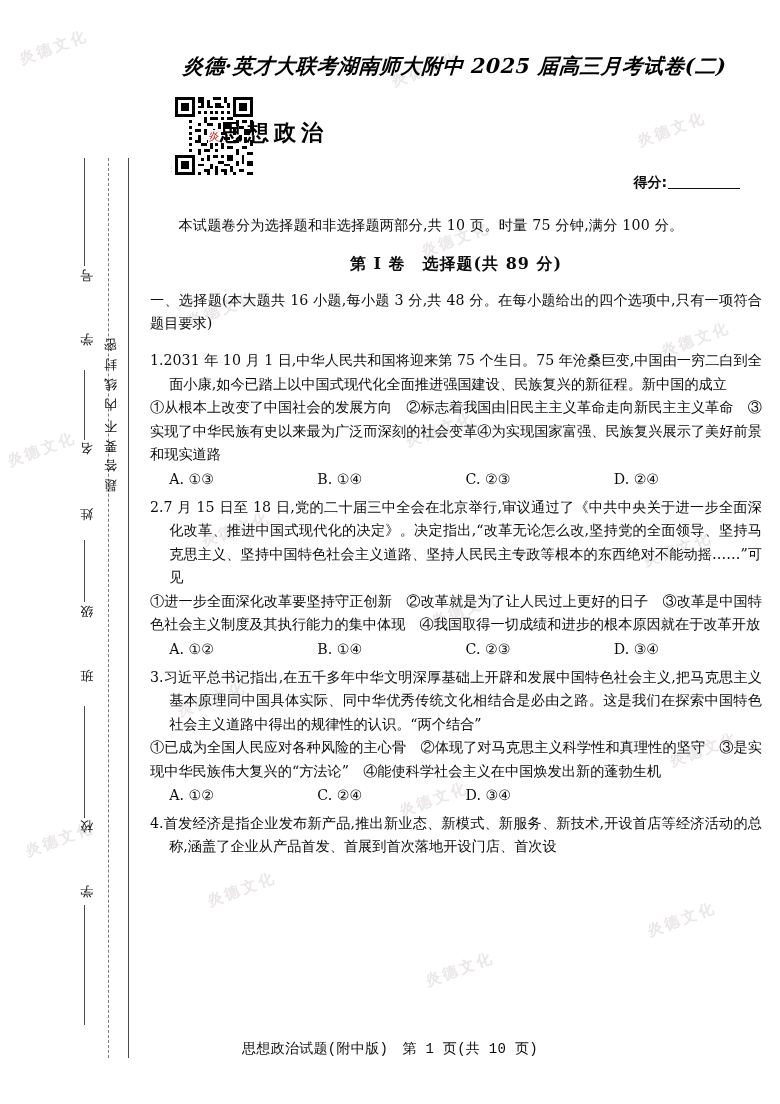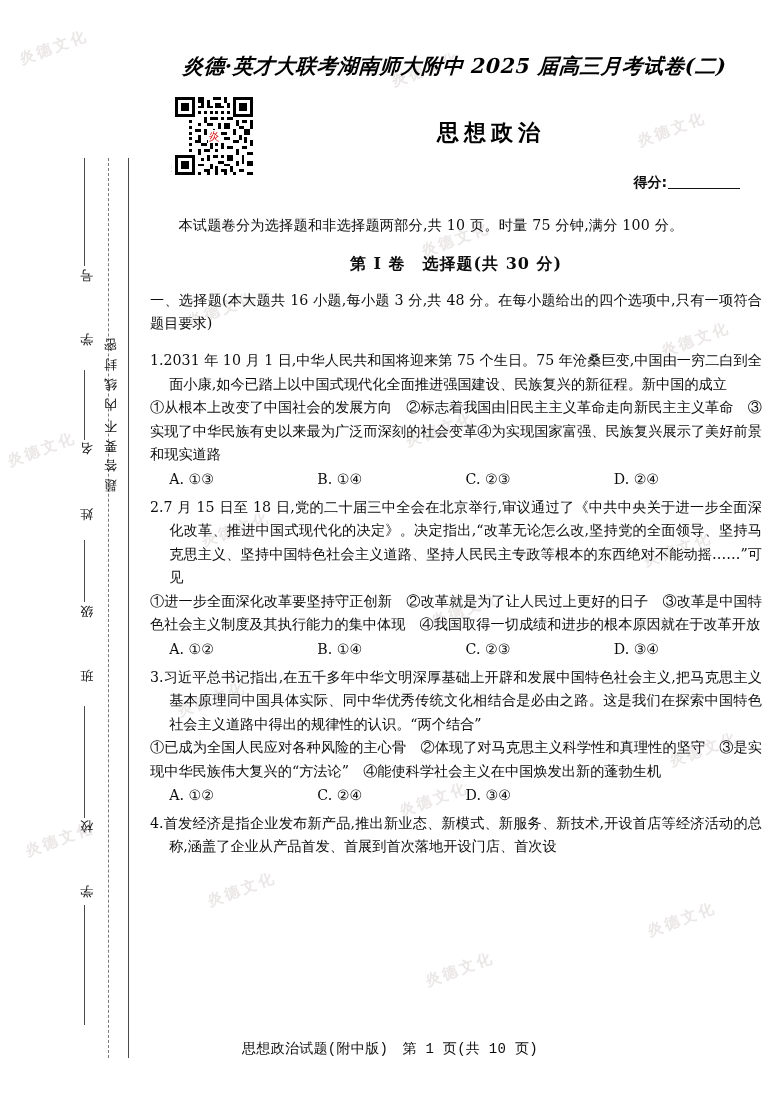--- a/index.html
+++ b/index.html
@@ -82,21 +82,20 @@
     display:flex;align-items:center;justify-content:center;
     pointer-events:none;
   }
   .qr-badge span{
     display:block;width:13px;height:13px;background:#fff;
     color:#d81616;font-size:11px;line-height:13px;text-align:center;
     font-family:"DejaVu Sans","Liberation Sans",sans-serif;
   }
   .subject{
     position:absolute;left:0;right:0;top:24px;
-    text-align:center;
     font-size:22px;font-weight:700;letter-spacing:5px;
     font-family:"DejaVu Sans","Liberation Sans",sans-serif;
     color:#000;
     padding-left:70px;
   }
 
   .score-row{
     text-align:right;
     padding-right:22px;
     font-size:14px;
@@ -331,21 +330,21 @@
       </div>
       <div class="subject">思想政治</div>
     </div>
 
     <div class="score-row">
       <span>得分:</span><span class="blank"></span>
     </div>
 
     <p class="lead">本试题卷分为选择题和非选择题两部分,共 10 页。时量 75 分钟,满分 100 分。</p>
 
-    <div class="section-head">第 Ⅰ 卷　选择题(共 30 分)</div>
+    <div class="section-head">第 Ⅰ 卷　选择题(共 89 分)</div>
 
     <p class="part-head">一、选择题(本大题共 16 小题,每小题 3 分,共 48 分。在每小题给出的四个选项中,只有一项符合题目要求)</p>
 
     <div class="q">
       <span class="stem"><span>1.</span><span>2031 年 10 月 1 日,中华人民共和国将迎来第 75 个生日。75 年沧桑巨变,中国由一穷二白到全面小康,如今已踏上以中国式现代化全面推进强国建设、民族复兴的新征程。新中国的成立</span></span>
       <span class="opts-inline">①从根本上改变了中国社会的发展方向　②标志着我国由旧民主主义革命走向新民主主义革命　③实现了中华民族有史以来最为广泛而深刻的社会变革④为实现国家富强、民族复兴展示了美好前景和现实道路</span>
       <span class="choices">
         <span>A. ①③</span>
         <span>B. ①④</span>
         <span>C. ②③</span>

